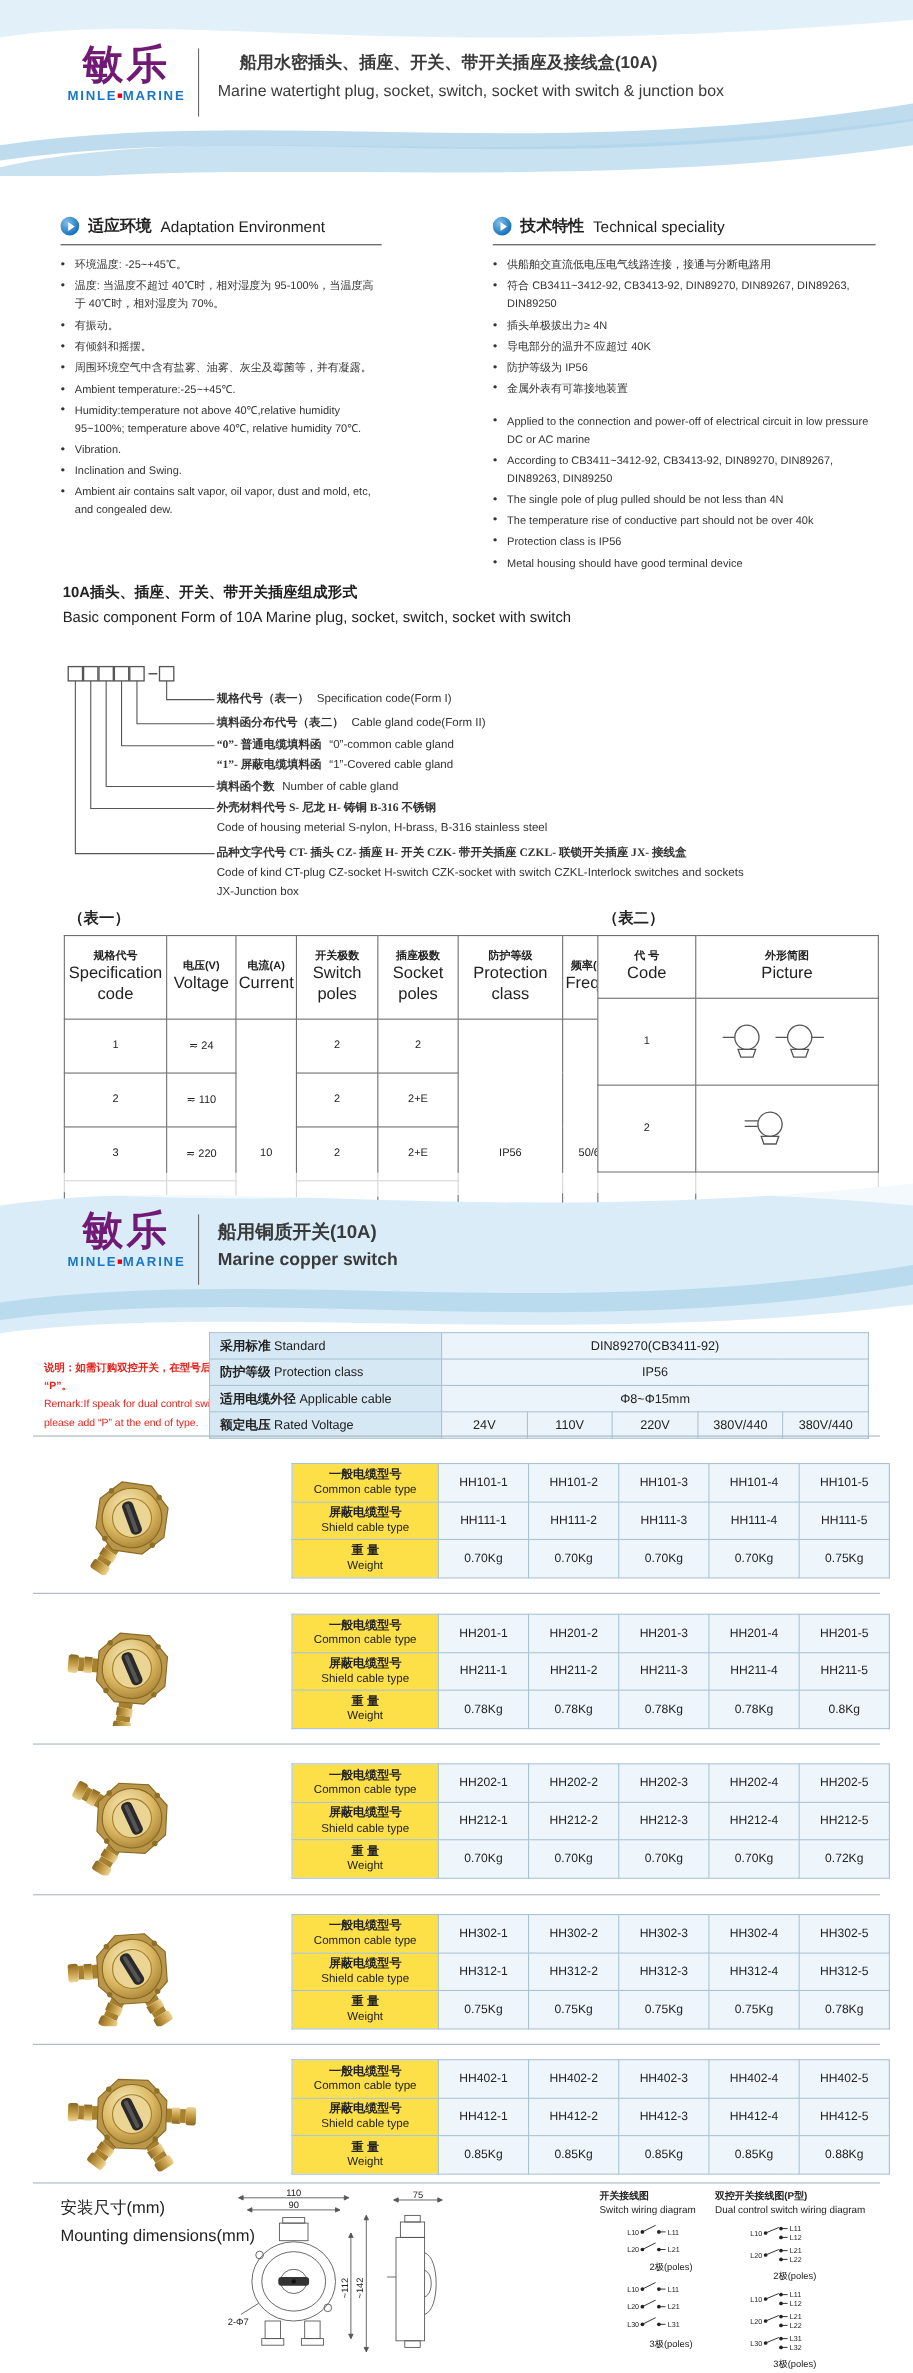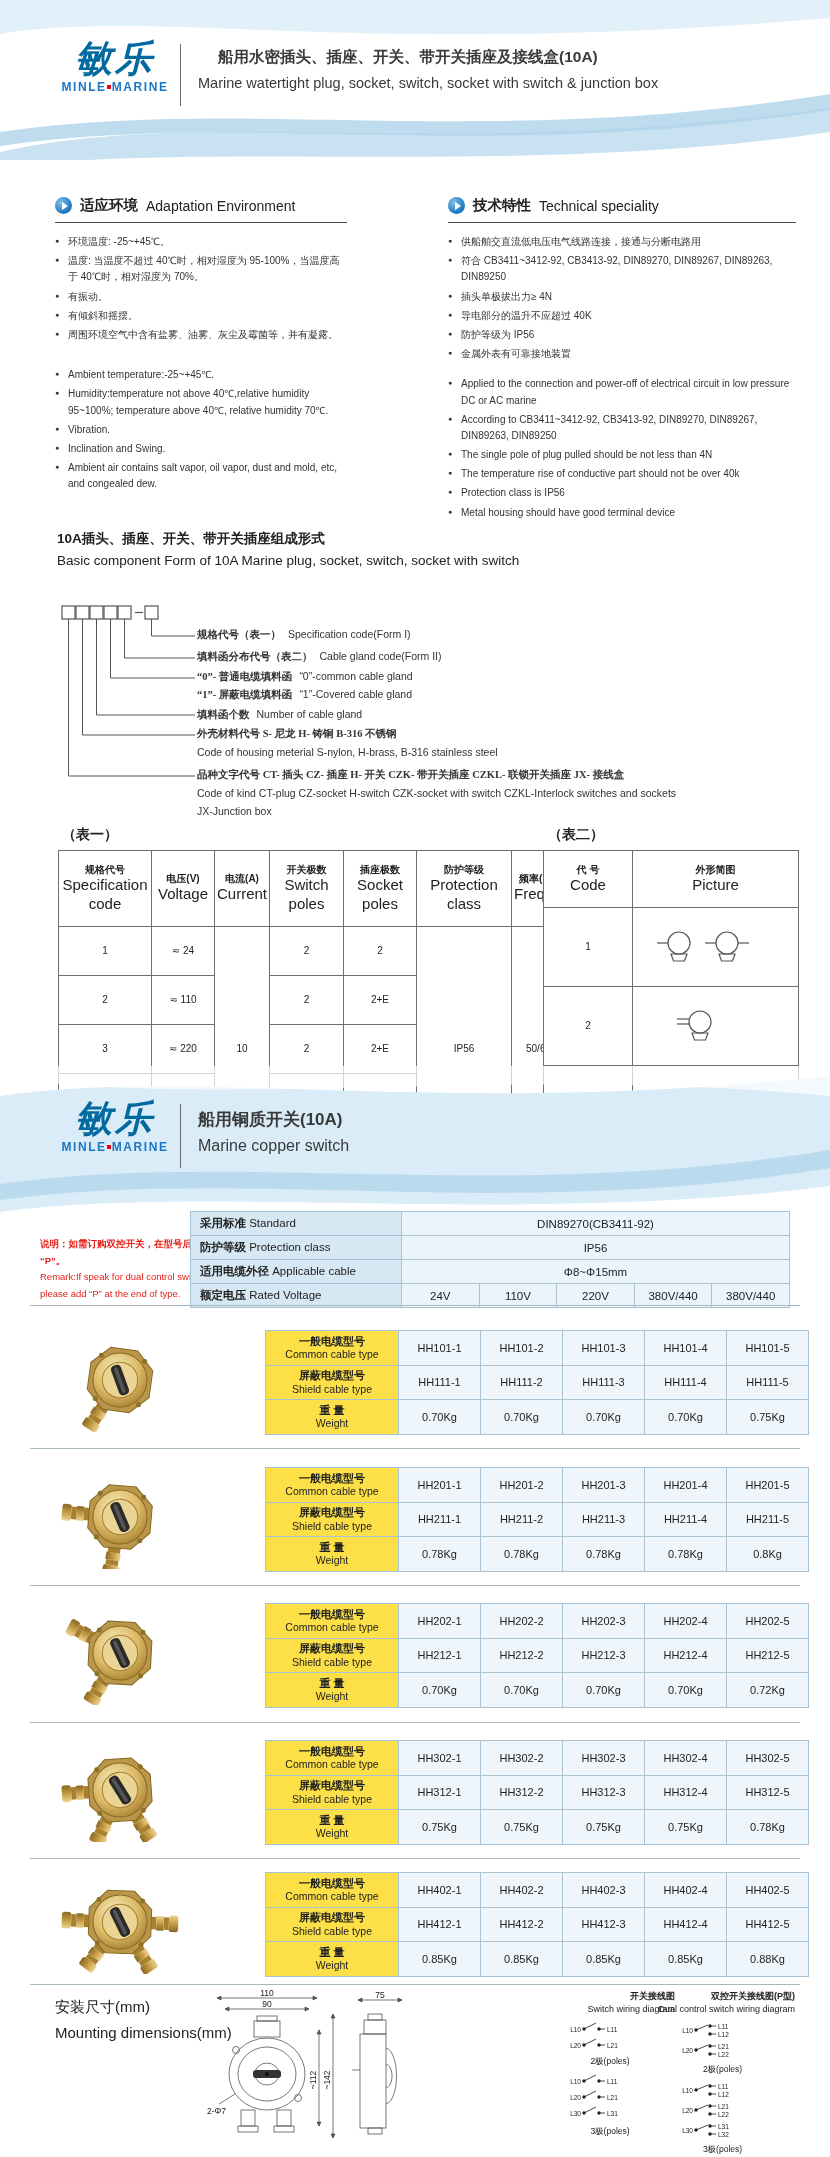--- a/index.html
+++ b/index.html
@@ -2,28 +2,28 @@
 <html><head>
 <meta charset="utf-8">
 <style>
   html,body{margin:0;padding:0;background:#fff;}
   .page{position:relative;width:830px;height:2157px;background:#ffffff;overflow:hidden;
         font-family:"Liberation Sans",sans-serif;color:#333;}
   .abs{position:absolute;}
   svg{display:block;}
 
   
-  .logo-cn{font-size:37px;font-weight:bold;color:#0369a1;letter-spacing:3px;line-height:1;font-style:italic;}
+  .logo-cn{font-size:37px;font-weight:bold;color:#701a75;letter-spacing:3px;line-height:1;}
   .logo-en{font-size:12px;font-weight:bold;color:#1a77c5;letter-spacing:1.6px;margin-top:3px;position:relative;}
   .logo-red{position:absolute;width:4px;height:4px;background:#e60012;}
   .vdiv{width:1px;background:#6b6b6b;}
   .h1-cn{font-size:15.5px;font-weight:bold;color:#3a3a3a;white-space:nowrap;margin-left:20px;}
   .h1-en{font-size:14.5px;color:#3a3a3a;margin-top:7px;white-space:nowrap;}
   .h2-cn{font-size:17px;font-weight:bold;color:#3a3a3a;}
-  .h2-en{font-size:16px;color:#3a3a3a;margin-top:6px;}
+  .h2-en{font-size:16px;color:#3a3a3a;margin-top:6px;font-weight:bold;}
 
   
   .sec-head{display:flex;align-items:center;gap:8px;border-bottom:1.5px solid #4a4a4a;padding-bottom:7px;}
   .play-icon{width:17px;height:17px;border-radius:50%;flex:none;position:relative;
              background:radial-gradient(circle at 35% 32%,#7fc0ea,#1a74bd 70%);}
   .play-icon::after{content:"";position:absolute;left:6.5px;top:4.5px;border-left:6px solid #fff;
              border-top:4px solid transparent;border-bottom:4px solid transparent;}
   .sec-cn{font-size:14.5px;font-weight:bold;color:#222;}
   .sec-en{font-size:14px;color:#222;}
   .blist{margin-top:11px;}
@@ -60,21 +60,21 @@
   .pt .lab .c2{font-size:10.5px;line-height:1.2;}
   .pt .val{background:#eef6fc;}
 
   .hr{position:absolute;left:30px;width:770px;height:1px;background:#a8b6c0;}
 
   
   .remark{color:#e62019;font-size:9.5px;line-height:1.75;}
   .remark .r1{font-weight:bold;}
   .mt-cn{font-size:15px;color:#222;}
   .mt-en{font-size:15px;color:#222;margin-top:7px;}
-  .wire-title{font-size:9px;line-height:1.4;text-align:right;color:#222;}
+  .wire-title{font-size:9px;line-height:1.4;text-align:left;color:#222;}
   .wire-title .wt-cn{font-weight:bold;}
   .pole-label{font-size:8.5px;text-align:center;color:#222;}
 </style>
 </head>
 <body>
 
 <div class="page">
 
   <svg width="0" height="0" style="position:absolute">
     <defs>
@@ -136,21 +136,21 @@
       <span class="sec-cn">适应环境</span>
       <span class="sec-en">Adaptation Environment</span>
     </div>
     <div class="blist">
       <div class="li"><span>环境温度: -25~+45℃。</span></div>
       <div class="li"><span>温度: 当温度不超过 40℃时，相对湿度为 95-100%，当温度高于 40℃时，相对湿度为 70%。</span></div>
       <div class="li"><span>有振动。</span></div>
       <div class="li"><span>有倾斜和摇摆。</span></div>
       <div class="li"><span>周围环境空气中含有盐雾、油雾、灰尘及霉菌等，并有凝露。</span></div>
     </div>
-    <div class="blist" style="margin-top:24px">
+    <div class="blist" style="margin-top:4px">
       <div class="li"><span>Ambient temperature:-25~+45℃.</span></div>
       <div class="li"><span>Humidity:temperature not above 40℃,relative humidity 95~100%; temperature above 40℃, relative humidity 70℃.</span></div>
       <div class="li"><span>Vibration.</span></div>
       <div class="li"><span>Inclination and Swing.</span></div>
       <div class="li"><span>Ambient air contains salt vapor, oil vapor, dust and mold, etc, and congealed dew.</span></div>
     </div>
   </div>
 
   <div class="abs" style="left:448px;top:196px;width:348px">
     <div class="sec-head">

